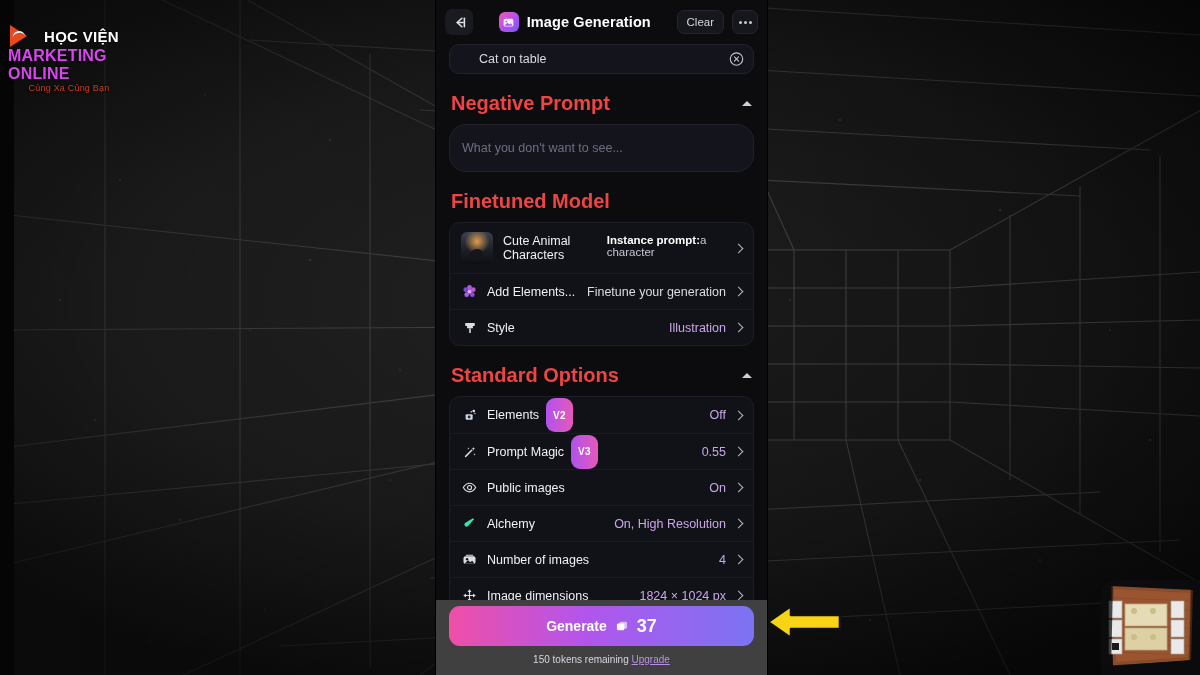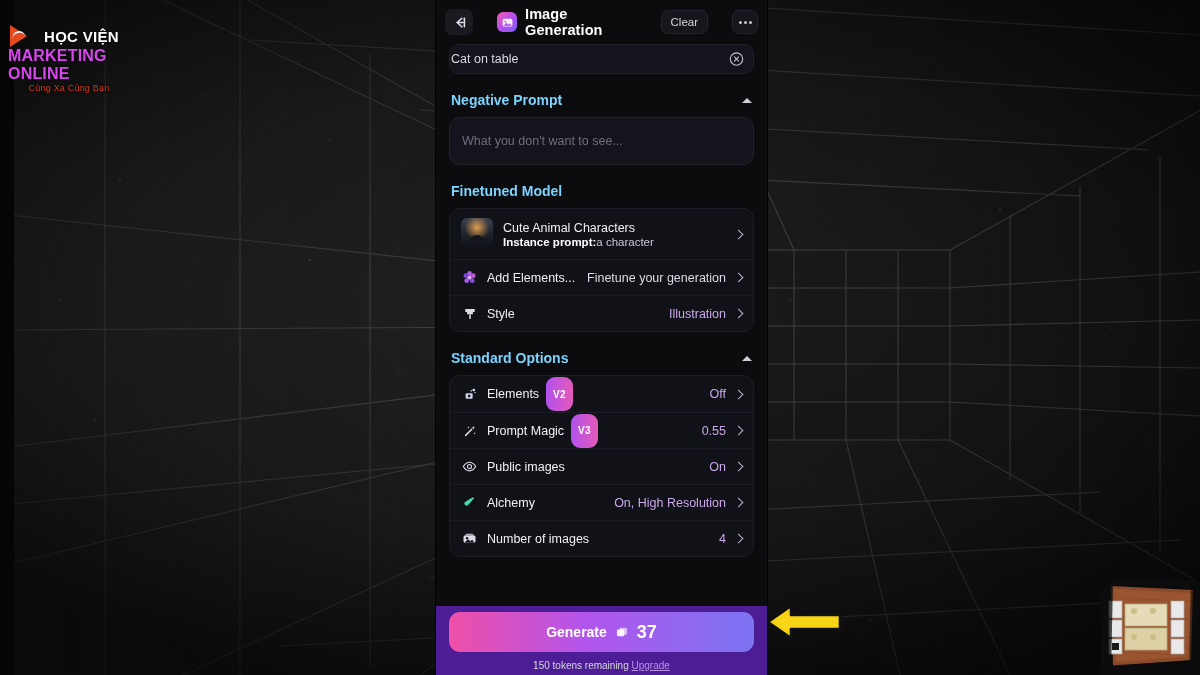--- a/index.html
+++ b/index.html
@@ -93,21 +93,21 @@
     width:333px; height:675px;
     background:#0c0c0f;
     color:#e9e9ef;
     display:flex; flex-direction:column;
     border-left:1px solid #000;
     border-right:1px solid #000;
   }
 
   .panel-header {
     height:44px; flex:0 0 44px;
-    display:flex; align-items:center; gap:24px;
+    display:flex; align-items:center; gap:8px;
     padding:0 9px;
     background:#0c0c0f;
   }
   .hdr-btn {
     width:28px; height:26px; border-radius:7px;
     background:#1a1a21;
     display:flex; align-items:center; justify-content:center;
     cursor:pointer;
   }
   .hdr-title-wrap {
@@ -141,46 +141,46 @@
   }
 
   
   .prompt-box {
     background:#14141c;
     border:1px solid #22222c;
     border-radius:10px;
     height:30px;
     margin-top:0px;
     display:flex; align-items:center;
-    padding:0 1px;
+    padding:0 29px;
     position:relative;
   }
   .prompt-text { font-size:12.5px; color:#d9d9e2; }
   .prompt-clear {
     position:absolute; right:9px; top:50%; transform:translateY(-50%);
     width:15px; height:15px; cursor:pointer;
   }
 
   .section-title-row {
     display:flex; align-items:center; justify-content:space-between;
     margin:18px 2px 9px 2px;
   }
-  .section-title { font-size:14px; font-weight:bold; color:#7dd3fc; }
+  .section-title { font-size:20px; font-weight:bold; color:#ef4444; }
   .caret-up {
     width:0;height:0;
     border-left:5px solid transparent;
     border-right:5px solid transparent;
     border-bottom:5px solid #cfcfd8;
     cursor:pointer;
   }
 
   .neg-box {
     background:#14141c;
     border:1px solid #22222c;
-    border-radius:11px;
+    border-radius:17px;
     height:48px;
     display:flex; align-items:center;
     padding:0 12px;
   }
   .neg-ph { font-size:12.5px; color:#6e6e80; }
 
   .card {
     background:#111118;
     border:1px solid #1d1d26;
     border-radius:11px;
@@ -204,21 +204,21 @@
       radial-gradient(circle at 50% 30%, rgba(255,176,80,.85) 0%, rgba(120,60,20,0) 45%),
       linear-gradient(180deg,#3a4150 0%,#1c2027 55%,#0d0f13 100%);
     position:relative; overflow:hidden;
   }
   .model-thumb::after{
     content:"";
     position:absolute; left:9px; bottom:3px;
     width:14px; height:12px; border-radius:50% 50% 40% 40%;
     background:#14161b;
   }
-  .model-texts { display:flex; flex-direction:column; gap:1px; min-width:0; flex:1; }
+  .model-texts { display:flex; gap:1px; min-width:0; flex:1; }
   .model-name { font-size:12.5px; color:#f0f0f5; font-weight:500; }
   .model-sub { font-size:11.5px; color:#cfcfda; }
   .model-sub b { color:#fff; font-weight:bold; }
   .model-sub span.val { color:#c8c8d4; font-weight:normal; }
 
   .row-icon {
     width:17px; flex:0 0 17px; height:17px;
     display:flex; align-items:center; justify-content:center;
     margin-right:9px;
   }
@@ -239,22 +239,22 @@
     height:34px; padding:0 7px;
     border-radius:9px;
     background:linear-gradient(90deg,#b151ee 0%,#e45ab8 100%);
     color:#fff; font-size:10px; font-weight:bold;
     display:flex; align-items:center; justify-content:center;
     letter-spacing:.2px;
   }
 
   .panel-footer {
     flex:0 0 auto;
-    padding:6px 13px 4px 13px;
-    background:#4c1d95;
+    padding:6px 13px 10px 13px;
+    background:#404040;
   }
   .generate-btn {
     height:40px; border-radius:11px;
     background:linear-gradient(90deg,#ef4fa8 0%,#b255ec 45%,#7b74f2 100%);
     display:flex; align-items:center; justify-content:center; gap:8px;
     cursor:pointer;
   }
   .generate-label { font-size:14px; font-weight:bold; color:#fff; }
   .token-count { font-size:18px; font-weight:bold; color:#fff; }
   .footer-note {
@@ -579,20 +579,40 @@
               <path d="M2.6 12.4 L6.4 8.8 L9 11 L10.8 9.4 L13.4 12.4 Z" fill="#14141c"></path>
               <rect x="4" y="2.8" width="8" height="1.3" rx="0.6" fill="#dcdce6"></rect>
             </svg>
           </span>
           <span class="row-label">Number of images</span>
           <span class="row-spacer"></span>
           <span class="row-value">4</span>
           <span class="chev"></span>
         </div>
 
+        <div class="row">
+          <span class="row-icon">
+            <svg width="15" height="15" viewBox="0 0 16 16">
+              <g stroke="#dcdce6" stroke-width="1.25" stroke-linecap="round" fill="none">
+                <line x1="8" y1="2.6" x2="8" y2="13.4"></line>
+                <line x1="2.6" y1="8" x2="13.4" y2="8"></line>
+              </g>
+              <g fill="#dcdce6">
+                <polygon points="8,1.4 10.1,4.2 5.9,4.2"></polygon>
+                <polygon points="8,14.6 10.1,11.8 5.9,11.8"></polygon>
+                <polygon points="1.4,8 4.2,5.9 4.2,10.1"></polygon>
+                <polygon points="14.6,8 11.8,5.9 11.8,10.1"></polygon>
+              </g>
+            </svg>
+          </span>
+          <span class="row-label">Image dimensions</span>
+          <span class="row-spacer"></span>
+          <span class="row-value">1824 × 1024 px</span>
+          <span class="chev"></span>
+        </div>
       </div>
     </div>
 
     <div class="panel-footer">
       <div class="generate-btn">
         <span class="generate-label">Generate</span>
         <svg width="14" height="14" viewBox="0 0 16 16">
           <rect x="2.2" y="5" width="8.6" height="7.8" rx="1.6" fill="#ffffff" opacity="0.95"></rect>
           <rect x="5.2" y="3.2" width="8.6" height="7.8" rx="1.6" fill="#ffffff" opacity="0.6"></rect>
         </svg>

